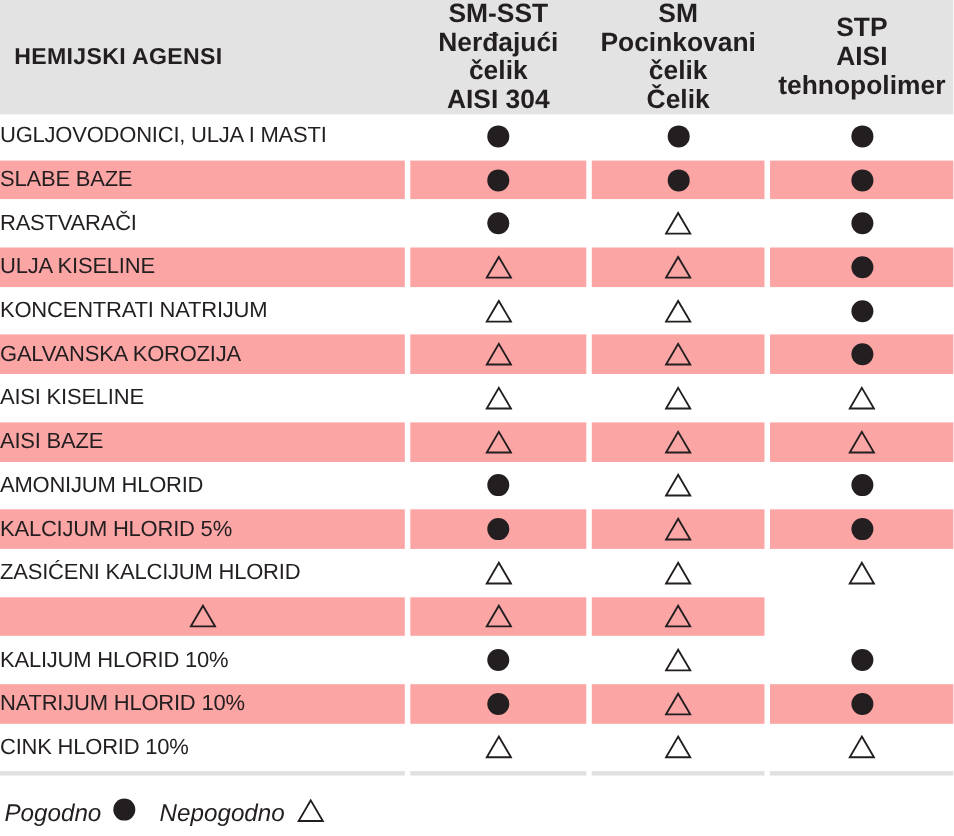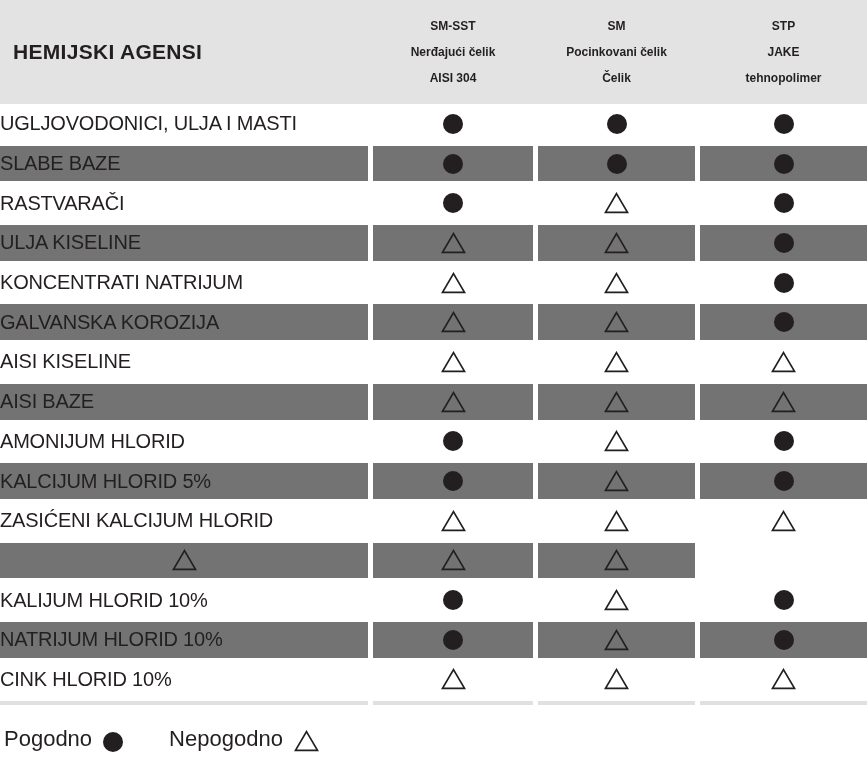--- a/index.html
+++ b/index.html
@@ -22,35 +22,35 @@
     height:104px;
     align-items:center;
   }
   .hdr .title {
     font-size:21px;
     font-weight:bold;
     padding-left:13px;
     letter-spacing:0.3px;
   }
   .hdr .colhead {
-    font-size:12px;
+    font-size:24px;
     font-weight:bold;
     text-align:center;
     line-height:26px;
     white-space:pre-line;
   }
   
   .trow { height:39.7px; }
   .trow .cell {
     margin:2px 0;
     display:flex;
     align-items:center;
     background:transparent;
   }
-  .trow.gray .cell { background:#737373; }
+  .trow.gray .cell { background:#fca5a5; }
   .trow .label {
     padding-left:0;
     font-size:20px;
     letter-spacing:-0.2px;
   }
   .trow .sym { justify-content:center; }
   
   .dot {
     width:20px; height:20px;
     background:#231f20;
@@ -60,42 +60,43 @@
   }
   .tri { display:inline-block; flex:0 0 auto; }
   
   .bottom-bar { margin-top:2px; }
   .bottom-bar .rule { height:4px; background:#e0e0e0; }
   
   .legend {
     margin-top:21px;
     padding-left:4px;
     display:flex;
-    align-items:flex-end;
+    align-items:flex-start;
     font-size:22px;
+    font-style:italic;
   }
   .legend .dot { margin-left:11px; }
   .legend .tri { margin-left:11px; }
-  .legend .nep { margin-left:46px; }
+  .legend .nep { margin-left:22px; }
 </style>
 </head>
 <body>
 
 <div class="page">
 
   <div class="grid hdr">
     <div class="title">HEMIJSKI AGENSI</div>
     <div class="colhead">SM-SST
 Nerđajući čelik
 AISI 304</div>
     <div class="colhead">SM
 Pocinkovani čelik
 Čelik</div>
     <div class="colhead">STP
-JAKE
+AISI
 tehnopolimer</div>
   </div>
 
   <div id="table-body">
   <div class="grid trow">
     <div class="cell label">UGLJOVODONICI, ULJA I MASTI</div>
     <div class="cell sym">
           <span class="dot"></span>
         </div>
     <div class="cell sym">

